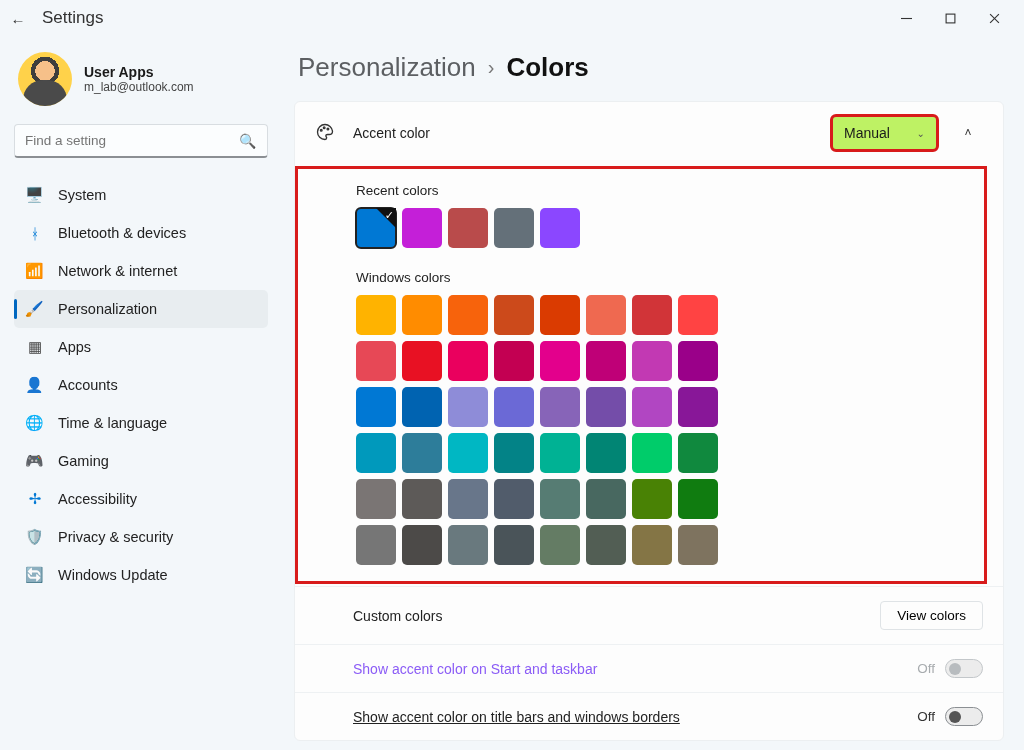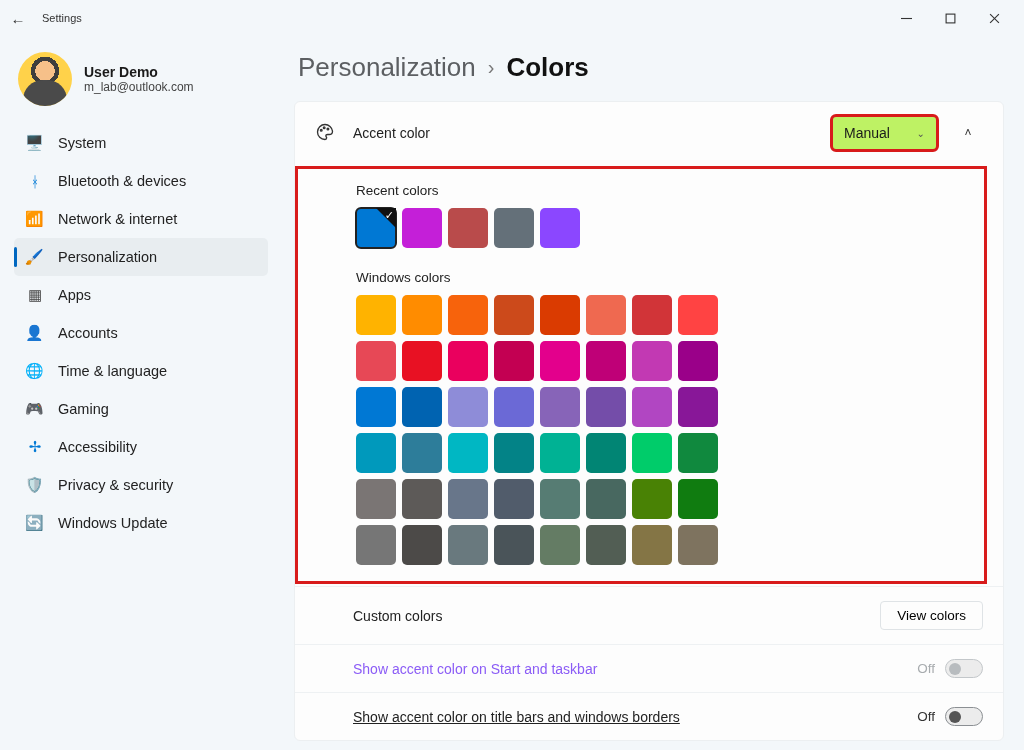--- a/index.html
+++ b/index.html
@@ -13,21 +13,21 @@
     color: #1a1a1a;
   }
   .titlebar {
     height: 36px;
     display: flex;
     align-items: center;
     padding: 0 8px;
     background: #f3f7fa;
   }
   .titlebar .back { width:20px; text-align:center; font-size:15px; color:#333; cursor:pointer; }
-  .titlebar .app-title { margin-left: 14px; font-size:11px; color:#333; }
+  .titlebar .app-title { margin-left: 14px; font-size:17px; color:#333; }
   .titlebar .spacer { flex:1; }
   .winbtn { width:44px; height:28px; display:flex; align-items:center; justify-content:center; font-size:13px; color:#333; cursor:pointer; }
   .winbtn svg { width:11px; height:11px; }
   .layout { display:flex; height: calc(100% - 36px); }
   .sidebar { width: 282px; padding: 10px 14px 10px 14px; }
   .user { display:flex; align-items:center; gap:12px; margin: 6px 4px 18px 4px; }
   .avatar {
     width:54px; height:54px; border-radius:50%;
     background: radial-gradient(circle at 50% 35%, #f6c089 0 22%, #3d3d3d 22% 32%, #ffd24a 32% 100%);
     position:relative; overflow:hidden;
@@ -131,23 +131,27 @@
         <line x1="9" y1="1" x2="1" y2="9" stroke="#333" stroke-width="1"></line>
       </svg>
     </div>
 </div>
 
 <div class="layout">
   <aside class="sidebar">
     <div class="user">
       <div class="avatar"></div>
       <div>
-        <div class="name">User Demo</div>
+        <div class="name">User Apps</div>
         <div class="email">m_lab@outlook.com</div>
       </div>
+    </div>
+    <div class="search">
+      <input placeholder="Find a setting" style="">
+      <span class="icon">🔍</span>
     </div>
     <ul class="nav" id="nav">
         <li>
           <span class="navicon" style="color:#0078d4">🖥️</span>
           <span>System</span>
         </li>
         <li>
           <span class="navicon" style="color:#0078d4">ᚼ</span>
           <span>Bluetooth &amp; devices</span>
         </li>

